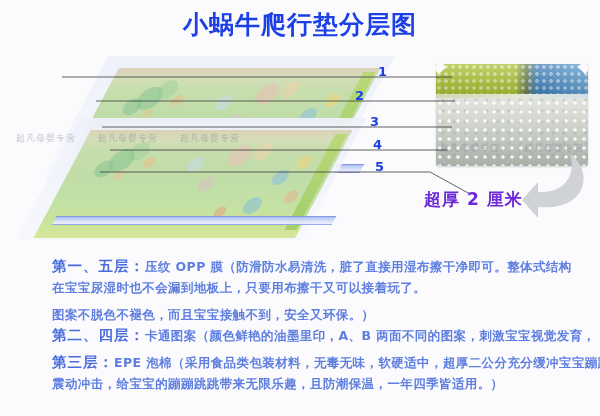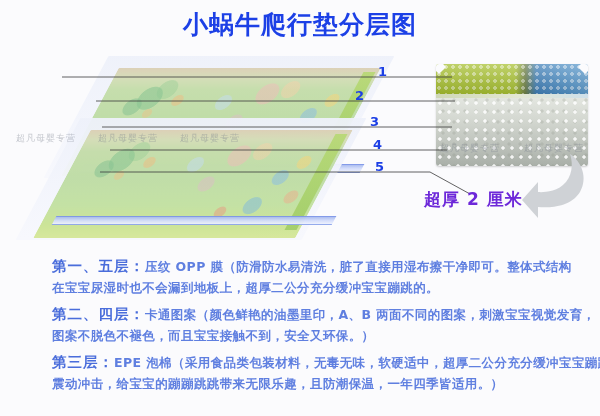--- a/index.html
+++ b/index.html
@@ -237,26 +237,26 @@
   <div class="thick-label">超厚 2 厘米</div>
   <svg class="arrow" viewBox="0 0 86 72">
     <path d="M10 48 L26 30 L26 40 C26 40 44 42 54 30 C62 20 60 8 58 2
              C70 10 76 26 68 40 C58 56 36 56 26 55 L26 66 Z" fill="#cfd2d6" stroke="none"></path>
   </svg>
 
   <div class="copy">
 
     <div class="para">
       <div class="para-line"><span class="lead">第一、五层：</span><span>压纹 OPP 膜（防滑防水易清洗，脏了直接用湿布擦干净即可。整体式结构</span></div>
-      <div class="para-line">在宝宝尿湿时也不会漏到地板上，超厚二公分充分缓冲宝宝蹦跳的。</div>
+      <div class="para-line">在宝宝尿湿时也不会漏到地板上，只要用布擦干又可以接着玩了。</div>
     </div>
 
     <div class="para">
+      <div class="para-line">图案不脱色不褪色，而且宝宝接触不到，安全又环保。）</div>
       <div class="para-line"><span class="lead">第二、四层：</span><span>卡通图案（颜色鲜艳的油墨里印，A、B 两面不同的图案，刺激宝宝视觉发育，</span></div>
-      <div class="para-line">图案不脱色不褪色，而且宝宝接触不到，安全又环保。）</div>
     </div>
 
     <div class="para">
       <div class="para-line"><span class="lead">第三层：</span><span>EPE 泡棉（采用食品类包装材料，无毒无味，软硬适中，超厚二公分充分缓冲宝宝蹦跳的</span></div>
       <div class="para-line">震动冲击，给宝宝的蹦蹦跳跳带来无限乐趣，且防潮保温，一年四季皆适用。）</div>
     </div>
 
   </div>
 
 </div>

